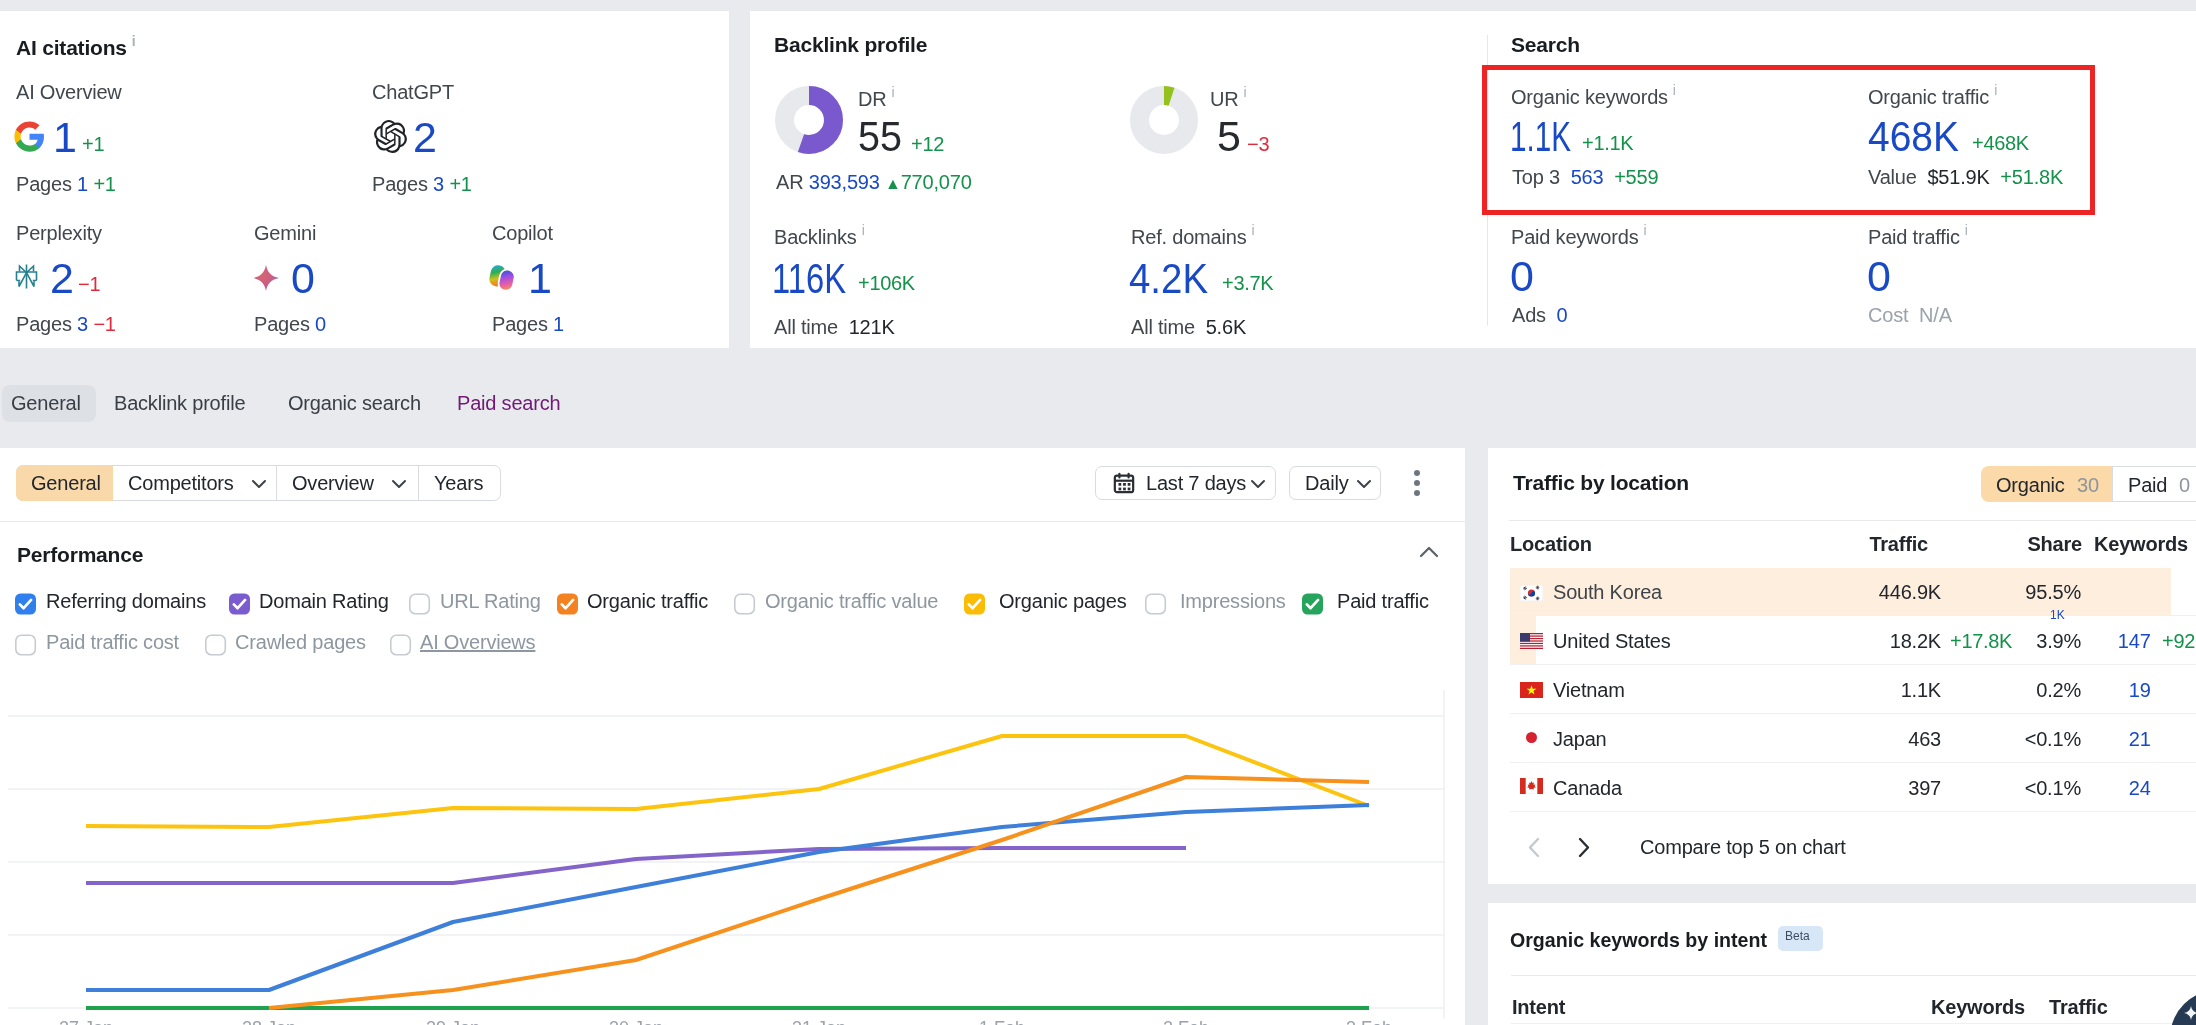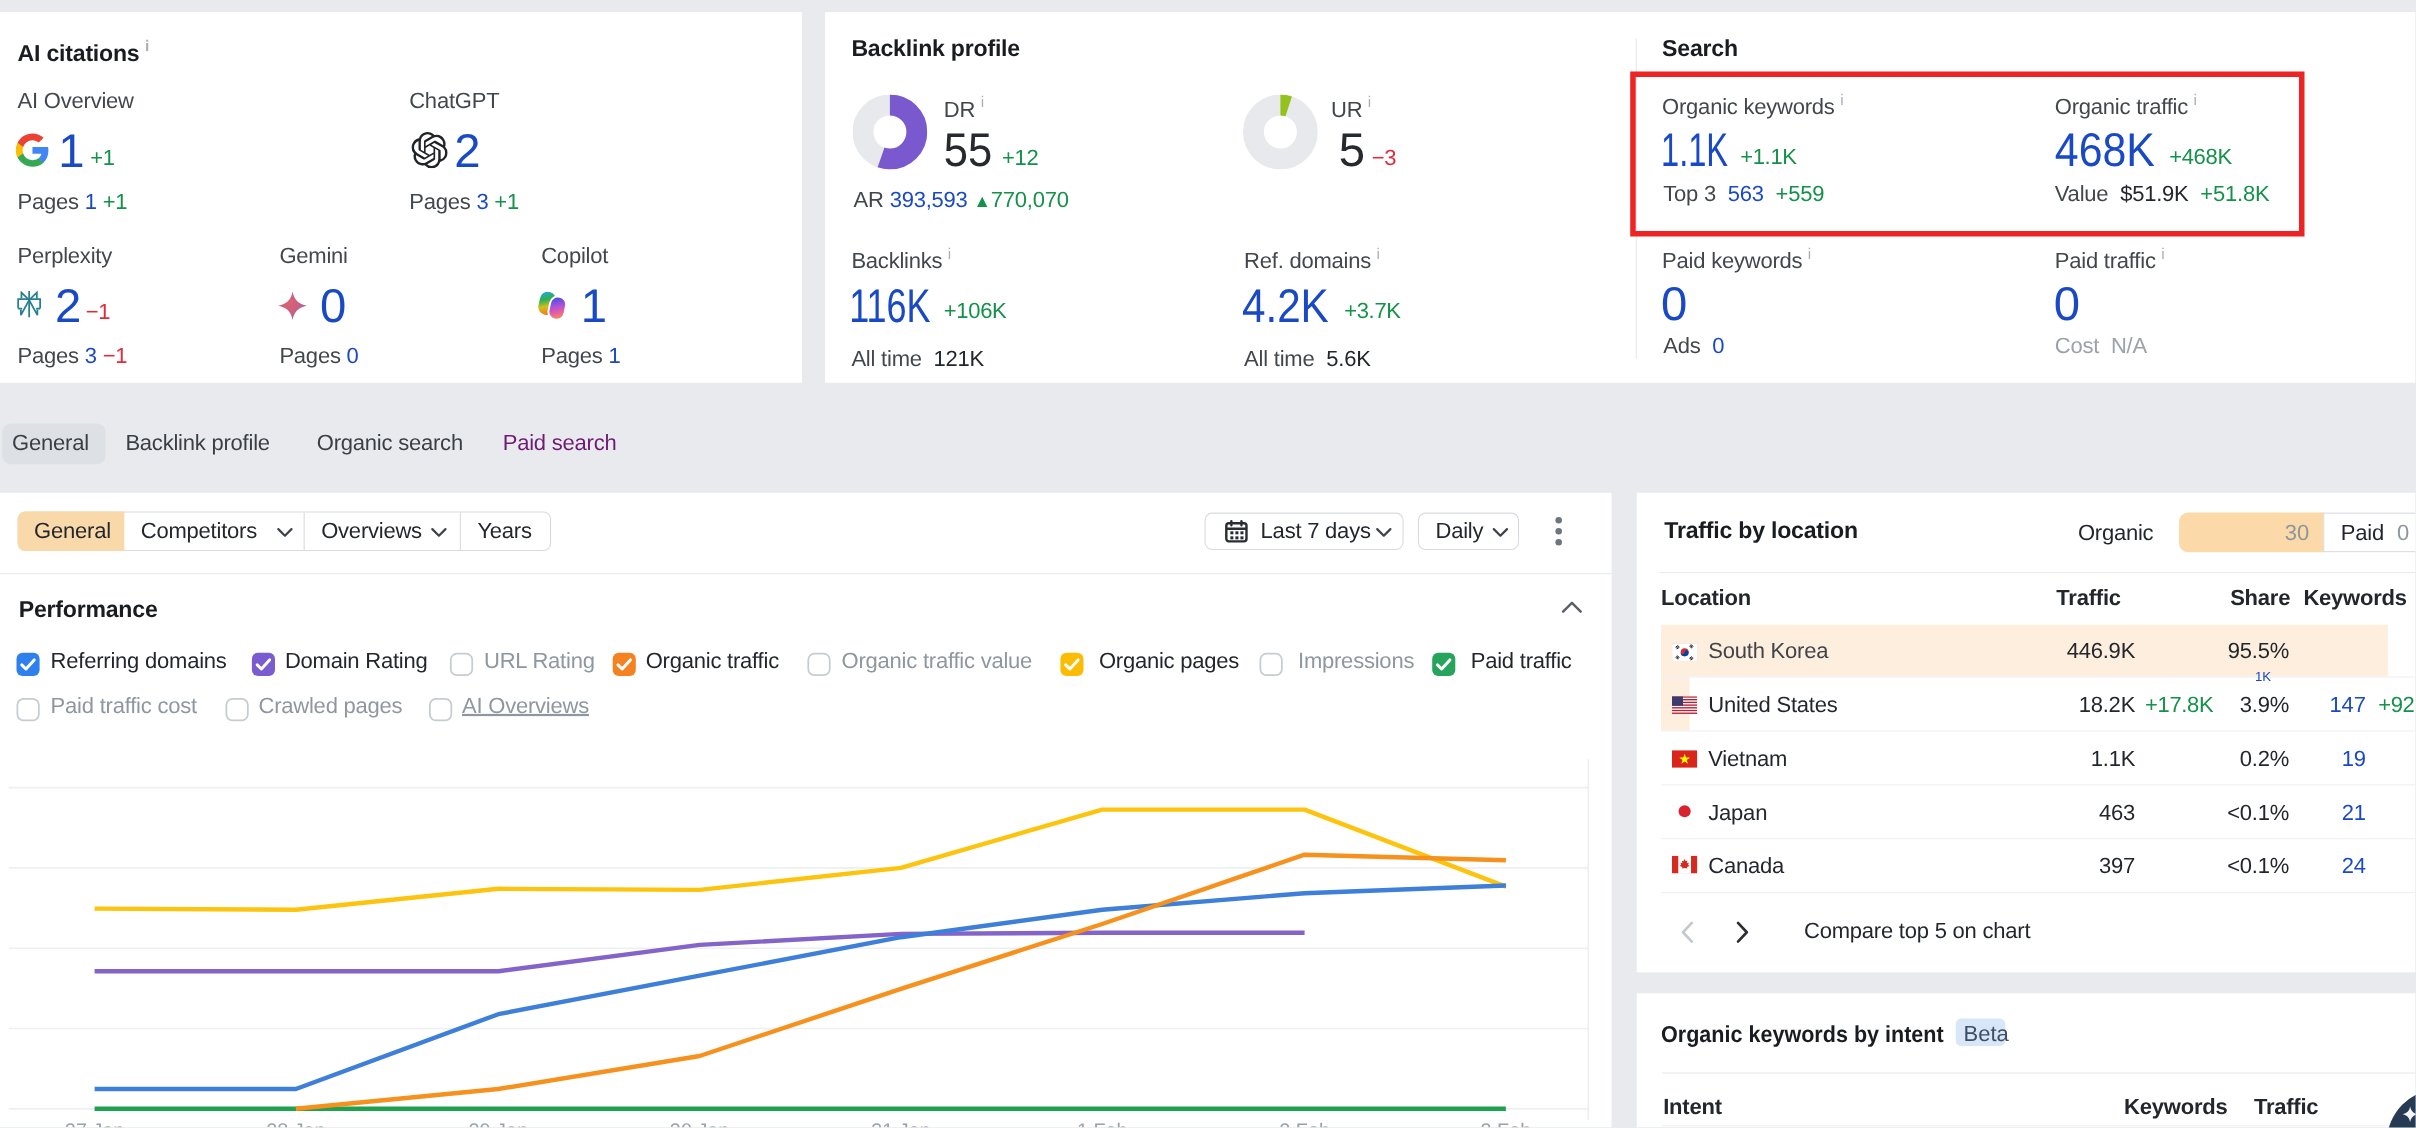--- a/index.html
+++ b/index.html
@@ -182,21 +182,21 @@
 <div id="sec-controls">
 
   <div class="abs" style="left:16px; top:465px; width:485px; height:36px; border:1px solid #d8dbdf; border-radius:7px; background:#fff;"></div>
   <div class="abs" style="left:16px; top:465px; width:97px; height:36px; background:#f9d9a9; border-radius:7px 0 0 7px;"></div>
   <div class="abs dk" style="left:31px; top:472px;">General</div>
   <div class="abs dk" style="left:128px; top:472px;">Competitors</div>
   <svg class="abs" style="left:251px; top:479px;" width="16" height="10" viewBox="0 0 16 10">
       <path d="M2 2 L8 8 L14 2" fill="none" stroke="#3e434a" stroke-width="2" stroke-linecap="round" stroke-linejoin="round"></path>
     </svg>
   <div class="abs" style="left:276px; top:466px; width:1px; height:34px; background:#d8dbdf;"></div>
-  <div class="abs dk" style="left:292px; top:472px;">Overviews</div>
+  <div class="abs dk" style="left:292px; top:472px;">Overview</div>
   <svg class="abs" style="left:391px; top:479px;" width="16" height="10" viewBox="0 0 16 10">
       <path d="M2 2 L8 8 L14 2" fill="none" stroke="#3e434a" stroke-width="2" stroke-linecap="round" stroke-linejoin="round"></path>
     </svg>
   <div class="abs" style="left:418px; top:466px; width:1px; height:34px; background:#d8dbdf;"></div>
   <div class="abs dk" style="left:434px; top:472px;">Years</div>
 
   <div class="abs" style="left:1095px; top:466px; width:181px; height:34px; border:1px solid #d8dbdf; border-radius:7px; background:#fff;"></div>
   <svg class="abs" style="left:1113px; top:472px;" width="22" height="22" viewBox="0 0 24 24">
     <rect x="2" y="4" width="20" height="18" rx="2.5" fill="none" stroke="#2a2e34" stroke-width="2.4"></rect>
     <path d="M2 9.5 H22" stroke="#2a2e34" stroke-width="2.4"></path>
@@ -303,21 +303,21 @@
 </svg>
 </div>
 
 <div class="card" style="left:1488px; top:448px; width:708px; height:436px;"></div>
 <div class="card" style="left:1488px; top:903px; width:708px; height:122px;"></div>
 <div id="sec-traffic">
   <div class="abs ttl" style="left:1513px; top:471px; font-size:21px;">Traffic by location</div>
 
   <div class="abs" style="left:2112px; top:466px; width:84px; height:36px; border:1px solid #d9dce0; border-right:none; background:#fff;"></div>
   <div class="abs" style="left:1981px; top:466px; width:131px; height:36px; background:#fbd9a9; border-radius:8px 0 0 8px;"></div>
-  <div class="abs dk" style="left:1889px; top:474px;">Organic</div>
+  <div class="abs dk" style="left:1996px; top:474px;">Organic</div>
   <div class="abs" style="left:2077px; top:474px; font-size:20px; color:#8d959e;">30</div>
   <div class="abs dk" style="left:2128px; top:474px;">Paid</div>
   <div class="abs" style="left:2179px; top:474px; font-size:20px; color:#8d959e;">0</div>
 
   <div class="abs" style="left:1509px; top:520px; width:687px; height:1px; background:#e7e9ec;"></div>
 
   <div class="abs dk" style="left:1510px; top:533px; font-weight:bold;">Location</div>
   <div class="abs dk" style="left:1840px; top:533px; width:88px; text-align:right; font-weight:bold;">Traffic</div>
   <div class="abs dk" style="left:1982px; top:533px; width:100px; text-align:right; font-weight:bold;">Share</div>
   <div class="abs dk" style="left:2088px; top:533px; width:100px; text-align:right; font-weight:bold;">Keywords</div>
@@ -398,21 +398,21 @@
   <svg class="abs" style="left:1578px; top:837px;" width="13" height="21" viewBox="0 0 13 21">
       <path d="M2 2 L10 10.5 L2 19" fill="none" stroke="#2b2f35" stroke-width="2.4" stroke-linecap="round" stroke-linejoin="round"></path>
     </svg>
   <div class="abs dk" style="left:1640px; top:836px;">Compare top 5 on chart</div>
 </div>
 <div id="sec-intent">
   <svg class="abs" style="left:1510px; top:925px;" width="270" height="30">
       <text x="0" y="22" font-size="21" font-weight="bold" fill="#191c20" textLength="257" lengthAdjust="spacingAndGlyphs">Organic keywords by intent</text>
     </svg>
   <div class="abs" style="left:1778px; top:926px; width:45px; height:25px; background:#d8e7f8; border-radius:5px;"></div>
-  <div class="abs" style="left:1785px; top:929px; font-size:20px; color:#3e4e63;">Beta</div>
+  <div class="abs" style="left:1785px; top:929px; font-size:12px; color:#3e4e63;">Beta</div>
   <div class="abs" style="left:1511px; top:975px; width:685px; height:1px; background:#e7e9ec;"></div>
   <div class="abs dk" style="left:1512px; top:996px; font-weight:bold;">Intent</div>
   <div class="abs dk" style="left:1925px; top:996px; width:100px; text-align:right; font-weight:bold;">Keywords</div>
   <div class="abs dk" style="left:2049px; top:996px; font-weight:bold;">Traffic</div>
   <div class="abs" style="left:1511px; top:1023px; width:685px; height:1px; background:#eef0f3;"></div>
 </div>
 
 <div class="abs" style="left:2170px; top:990px; width:96px; height:96px; border-radius:50%; background:#273a53;"></div>
 <svg class="abs" style="left:2184px; top:1006px;" width="14" height="14" viewBox="0 0 16 16">
     <path d="M8 0 C8.7 4.5 11.5 7.3 16 8 C11.5 8.7 8.7 11.5 8 16 C7.3 11.5 4.5 8.7 0 8 C4.5 7.3 7.3 4.5 8 0 Z" fill="#fff" opacity="0.95"></path>

